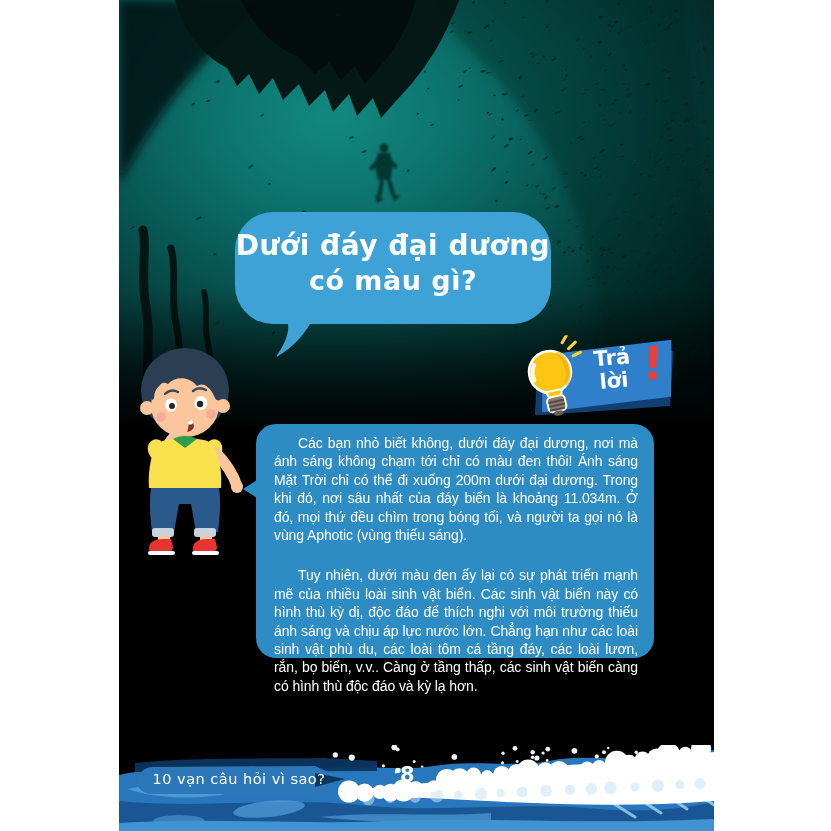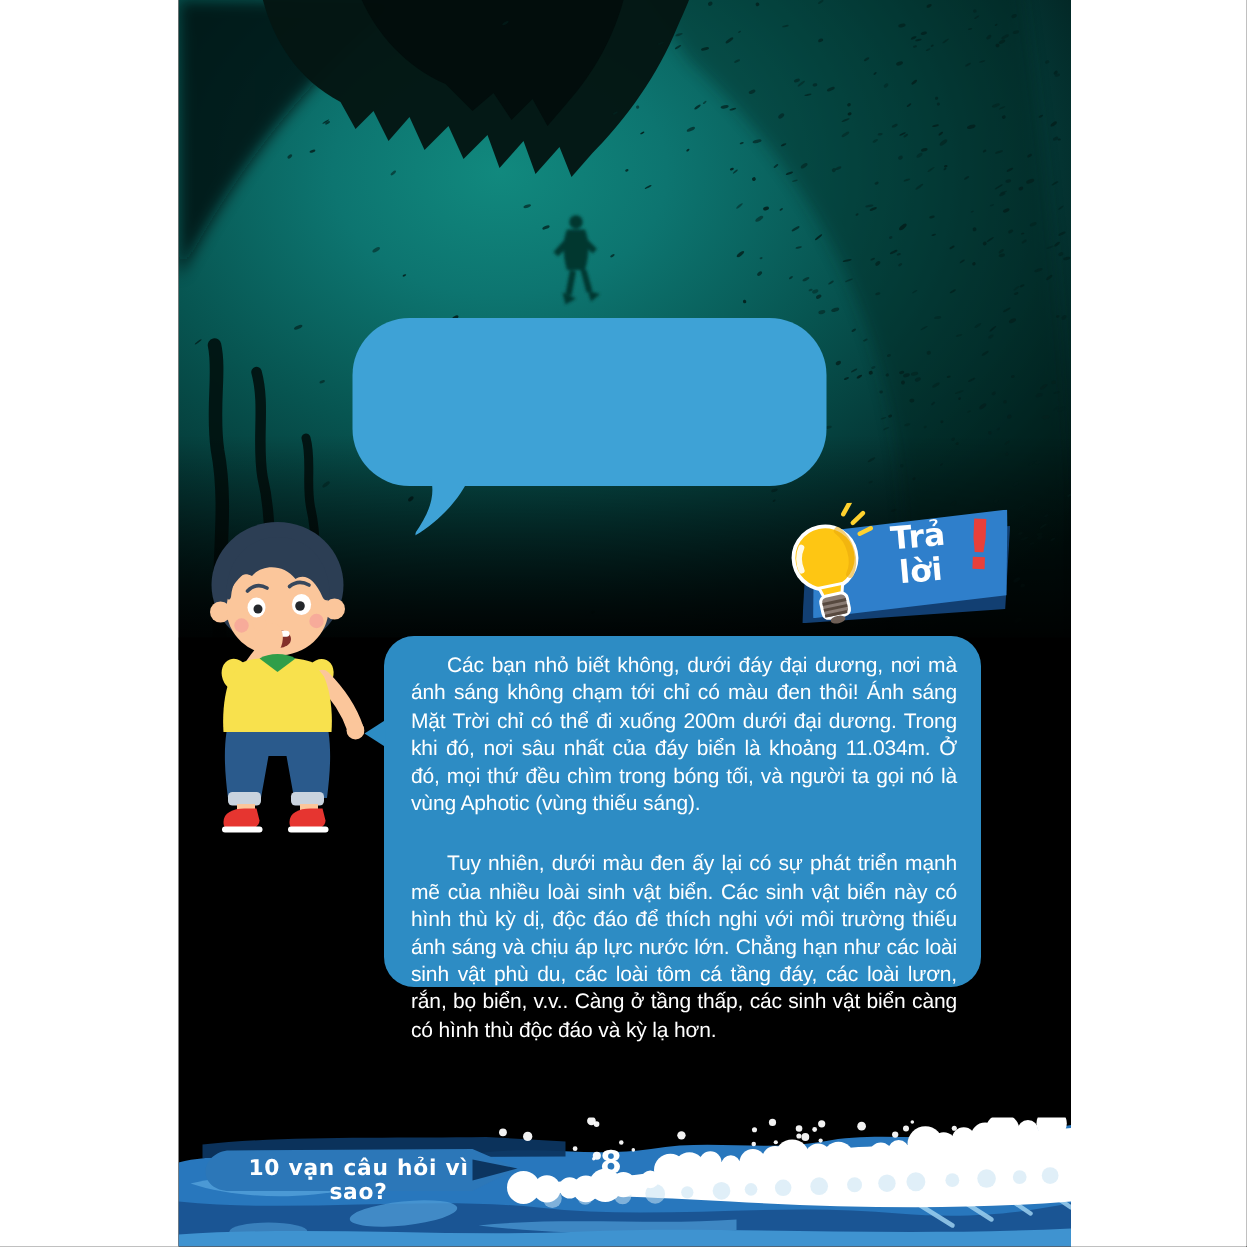--- a/index.html
+++ b/index.html
@@ -31,21 +31,21 @@
     border-radius:20px;box-sizing:border-box;padding:10px 16px 8px 18px;}
   .answer-box p{margin:0;color:#fff;font-family:"Liberation Sans",sans-serif;font-weight:normal;
     font-size:14px;line-height:18.4px;text-align:justify;text-indent:24px;letter-spacing:-0.1px;}
   .answer-box p + p{margin-top:22px;}
   .box-tail{position:absolute;left:-13px;top:56px;width:0;height:0;
     border-top:9px solid transparent;border-bottom:9px solid transparent;border-right:14px solid #2d8cc4;}
 
   .footer{position:absolute;left:0;bottom:0;width:595px;height:86px;}
   .footer svg{display:block;}
   .series-title{position:absolute;left:30px;top:26px;width:180px;text-align:center;color:#fff;
-    font-family:"DejaVu Sans",sans-serif;font-weight:bold;font-size:14.5px;letter-spacing:.5px;}
+    font-family:"DejaVu Sans",sans-serif;font-weight:normal;font-size:14.5px;letter-spacing:.5px;}
   .page-number{position:absolute;left:281px;top:18px;color:#fff;font-family:"DejaVu Sans",sans-serif;
     font-size:21px;font-weight:bold;}
 </style>
 </head>
 <body>
 
 <div class="book-page">
 
   <div class="photo">
     <svg width="595" height="440" viewBox="0 0 595 440">
@@ -399,20 +399,24 @@
         </g>
       <rect x="0" y="290" width="595" height="150" fill="url(#fadeBlack)"></rect>
       <rect x="0" y="425" width="595" height="15" fill="#000000"></rect>
     </svg>
   </div>
 
   <div class="speech-bubble">
     <svg class="bubble-tail" viewBox="0 0 44 42">
       <path d="M10,0 C14,14 8,26 -2,40 C16,30 30,14 36,0 Z" fill="#3ea2d6"></path>
     </svg>
+    <div class="bubble-text">
+      <div class="bubble-line1">Dưới đáy đại dương</div>
+      <div class="bubble-line2">có màu gì?</div>
+    </div>
   </div>
 
   <div class="boy">
     <svg width="116" height="214" viewBox="0 0 116 214">
       <ellipse cx="58" cy="46" rx="44" ry="42" fill="#2c3e54"></ellipse>
       <circle cx="20" cy="64" r="7" fill="#fbc69b"></circle>
       <circle cx="96" cy="62" r="7" fill="#fbc69b"></circle>
       <ellipse cx="58" cy="62" rx="34" ry="31" fill="#fbc69b"></ellipse>
       <path d="M24,52 C24,28 40,14 58,14 C77,14 92,28 93,52 C93,56 90,58 88,54 C83,42 76,38 70,42 C62,32 48,32 41,40 C34,36 28,42 27,54 C26,57 24,56 24,52 Z" fill="#2c3e54"></path>
       <path d="M38,50 Q44,44 51,48" stroke="#37475c" stroke-width="2.4" fill="none" stroke-linecap="round"></path>

